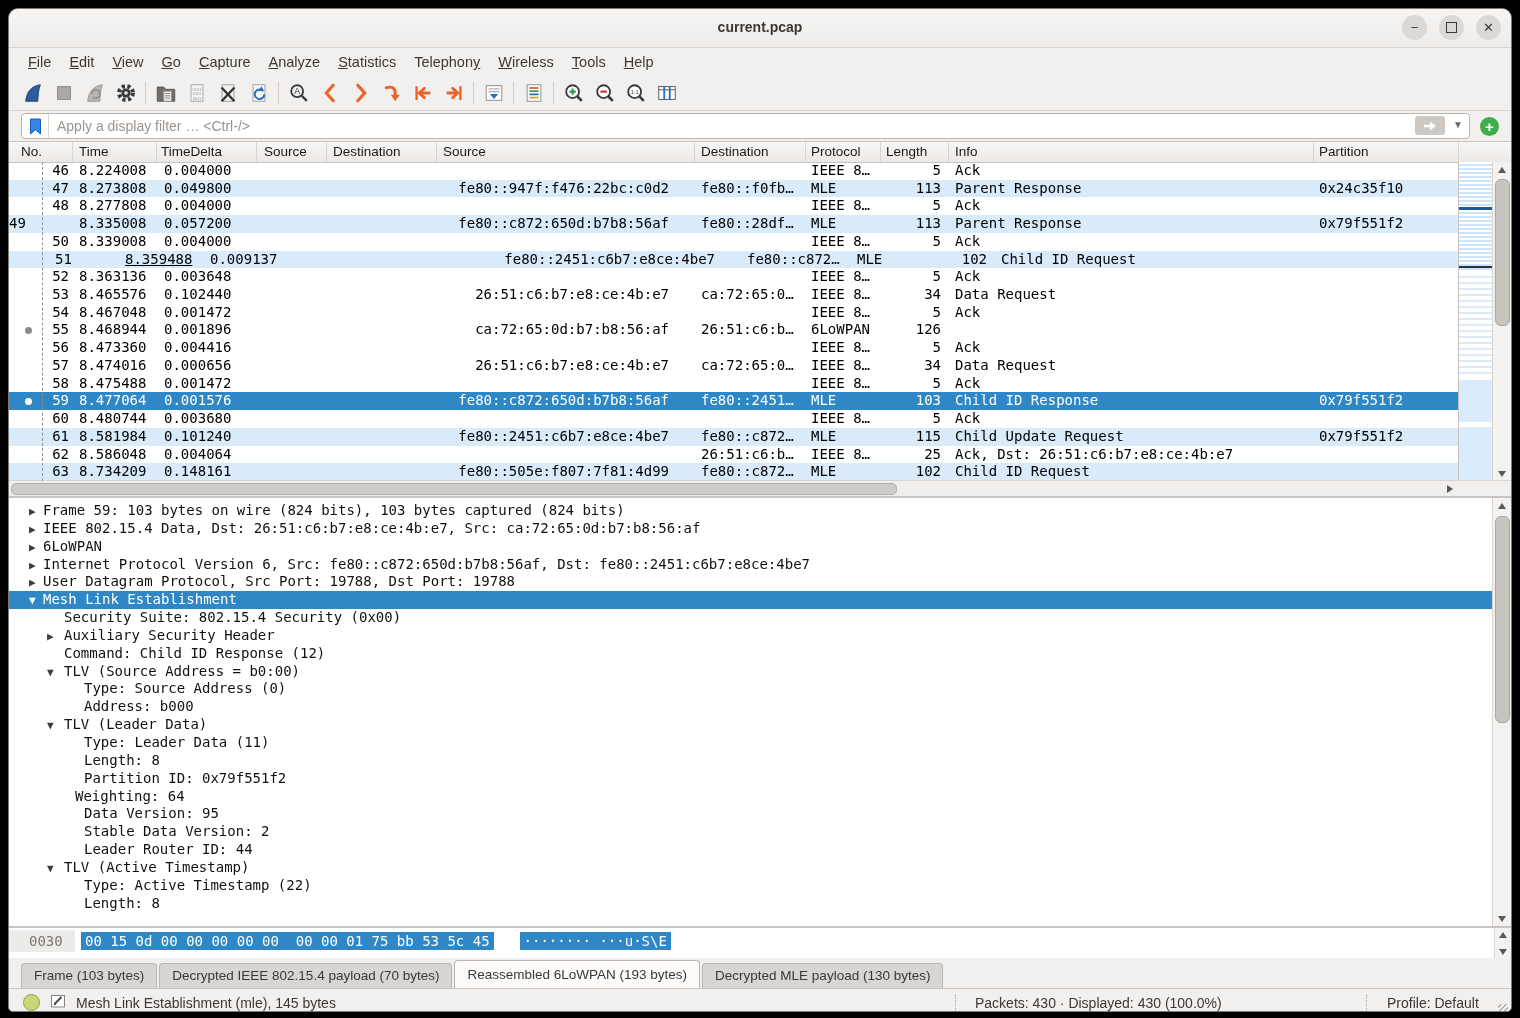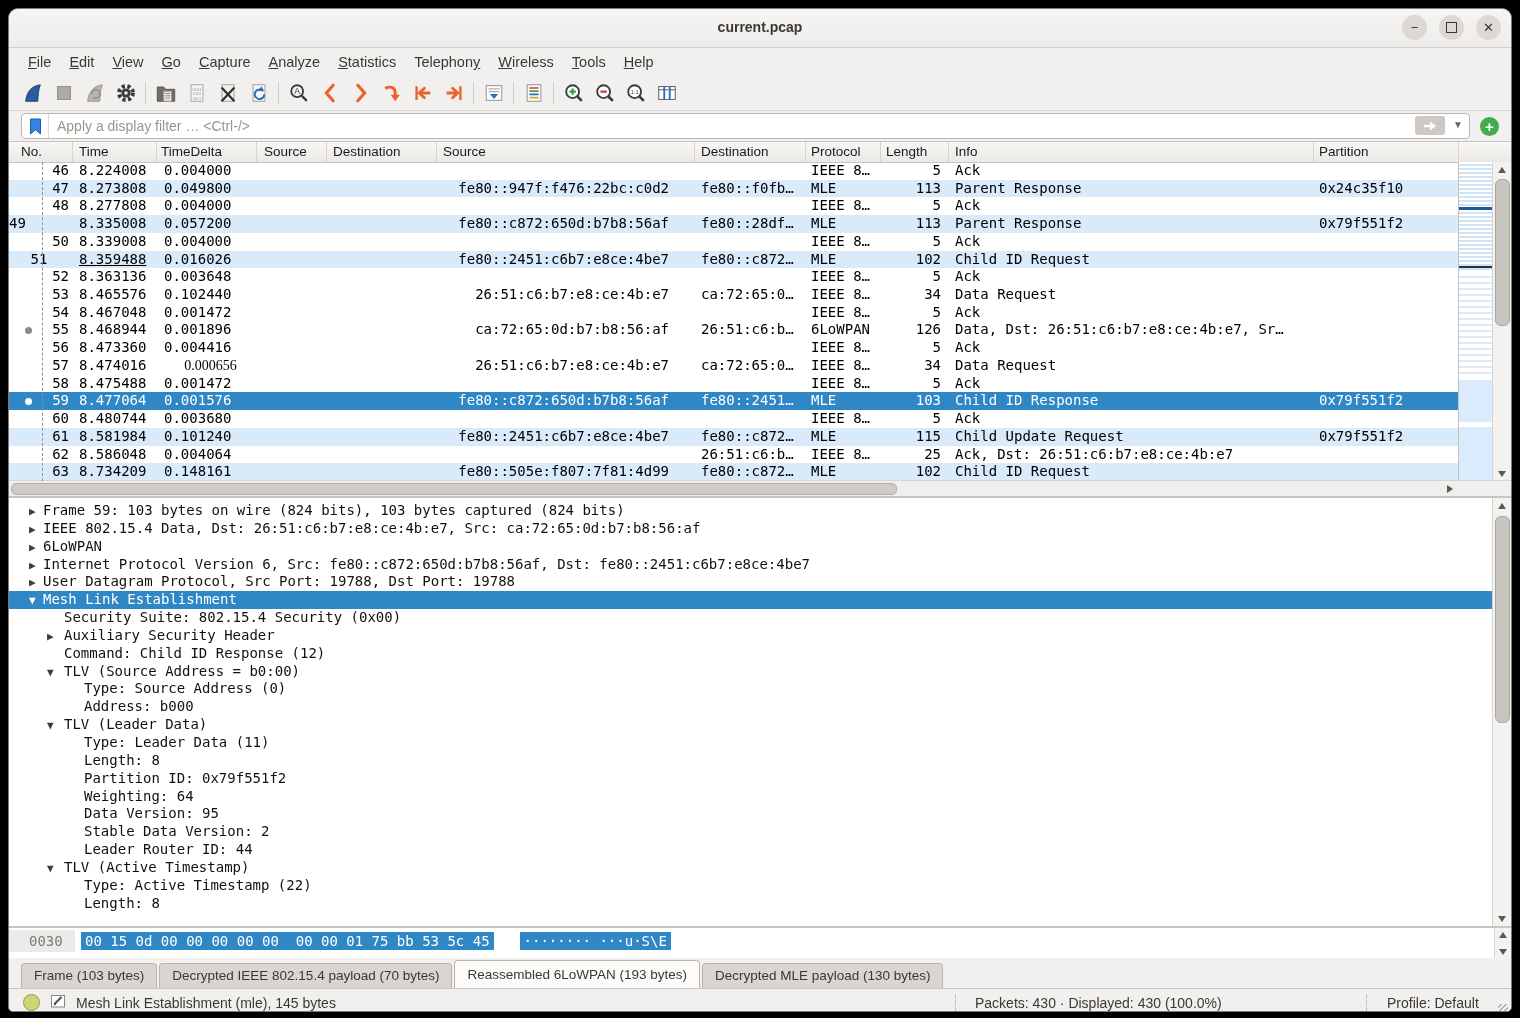--- a/index.html
+++ b/index.html
@@ -390,23 +390,23 @@
           <span class="pcell" style="width: 70px; text-align: left; padding-left: 7px;"></span>
           <span class="pcell" style="width: 110px; text-align: left; padding-left: 6px;"></span>
           <span class="pcell" style="width: 258px; text-align: right; padding-right: 26px;"></span>
           <span class="pcell" style="width: 111px; text-align: left; padding-left: 6px;"></span>
           <span class="pcell" style="width: 75px; text-align: left; padding-left: 5px;">IEEE 8…</span>
           <span class="pcell" style="width: 68px; text-align: right; padding-right: 8px;">5</span>
           <span class="pcell" style="width: 365px; text-align: left; padding-left: 6px;">Ack</span>
           <span class="pcell" style="width: 145px; text-align: left; padding-left: 5px;"></span>
         </div>
         <div class="prow b">
-          <span class="pcell" style="width: 64px; text-align: center; padding-right: 4px;">51</span>
+          <span class="pcell" style="width: 64px; text-align: left; padding-right: 4px; margin-left: 46px;">51</span>
           <span class="pcell" style="width: 84px; text-align: left; padding-left: 6px; text-decoration: underline;">8.359488</span>
-          <span class="pcell" style="width: 100px; text-align: left; padding-left: 7px;">0.016026</span>
+          <span class="pcell" style="width: 100px; text-align: left; padding-left: 7px;">0.009137</span>
           <span class="pcell" style="width: 70px; text-align: left; padding-left: 7px;"></span>
           <span class="pcell" style="width: 110px; text-align: left; padding-left: 6px;"></span>
           <span class="pcell" style="width: 258px; text-align: right; padding-right: 26px;">fe80::2451:c6b7:e8ce:4be7</span>
           <span class="pcell" style="width: 111px; text-align: left; padding-left: 6px;">fe80::c872…</span>
           <span class="pcell" style="width: 75px; text-align: left; padding-left: 5px;">MLE</span>
           <span class="pcell" style="width: 68px; text-align: right; padding-right: 8px;">102</span>
           <span class="pcell" style="width: 365px; text-align: left; padding-left: 6px;">Child ID Request</span>
           <span class="pcell" style="width: 145px; text-align: left; padding-left: 5px;"></span>
         </div>
         <div class="prow">
@@ -451,41 +451,40 @@
         <div class="prow">
           <span class="pcell" style="width: 64px; text-align: right; padding-right: 4px;">55</span>
           <span class="pcell" style="width: 84px; text-align: left; padding-left: 6px;">8.468944</span>
           <span class="pcell" style="width: 100px; text-align: left; padding-left: 7px;">0.001896</span>
           <span class="pcell" style="width: 70px; text-align: left; padding-left: 7px;"></span>
           <span class="pcell" style="width: 110px; text-align: left; padding-left: 6px;"></span>
           <span class="pcell" style="width: 258px; text-align: right; padding-right: 26px;">ca:72:65:0d:b7:b8:56:af</span>
           <span class="pcell" style="width: 111px; text-align: left; padding-left: 6px;">26:51:c6:b…</span>
           <span class="pcell" style="width: 75px; text-align: left; padding-left: 5px;">6LoWPAN</span>
           <span class="pcell" style="width: 68px; text-align: right; padding-right: 8px;">126</span>
-          <span class="pcell" style="width: 365px; text-align: left; padding-left: 6px;">Data, Dst: 26:51:c6:b7:e8:ce:4b:e7, Sr…</span>
           <span class="pcell" style="width: 145px; text-align: left; padding-left: 5px;"></span>
           <span class="rowdot" style="background: rgb(138, 138, 138);"></span>
         </div>
         <div class="prow">
           <span class="pcell" style="width: 64px; text-align: right; padding-right: 4px;">56</span>
           <span class="pcell" style="width: 84px; text-align: left; padding-left: 6px;">8.473360</span>
           <span class="pcell" style="width: 100px; text-align: left; padding-left: 7px;">0.004416</span>
           <span class="pcell" style="width: 70px; text-align: left; padding-left: 7px;"></span>
           <span class="pcell" style="width: 110px; text-align: left; padding-left: 6px;"></span>
           <span class="pcell" style="width: 258px; text-align: right; padding-right: 26px;"></span>
           <span class="pcell" style="width: 111px; text-align: left; padding-left: 6px;"></span>
           <span class="pcell" style="width: 75px; text-align: left; padding-left: 5px;">IEEE 8…</span>
           <span class="pcell" style="width: 68px; text-align: right; padding-right: 8px;">5</span>
           <span class="pcell" style="width: 365px; text-align: left; padding-left: 6px;">Ack</span>
           <span class="pcell" style="width: 145px; text-align: left; padding-left: 5px;"></span>
         </div>
         <div class="prow">
           <span class="pcell" style="width: 64px; text-align: right; padding-right: 4px;">57</span>
           <span class="pcell" style="width: 84px; text-align: left; padding-left: 6px;">8.474016</span>
-          <span class="pcell" style="width: 100px; text-align: center; padding-left: 7px; font-family: Liberation Serif, serif;">0.000656</span>
+          <span class="pcell" style="width: 100px; text-align: left; padding-left: 7px;">0.000656</span>
           <span class="pcell" style="width: 70px; text-align: left; padding-left: 7px;"></span>
           <span class="pcell" style="width: 110px; text-align: left; padding-left: 6px;"></span>
           <span class="pcell" style="width: 258px; text-align: right; padding-right: 26px;">26:51:c6:b7:e8:ce:4b:e7</span>
           <span class="pcell" style="width: 111px; text-align: left; padding-left: 6px;">ca:72:65:0…</span>
           <span class="pcell" style="width: 75px; text-align: left; padding-left: 5px;">IEEE 8…</span>
           <span class="pcell" style="width: 68px; text-align: right; padding-right: 8px;">34</span>
           <span class="pcell" style="width: 365px; text-align: left; padding-left: 6px;">Data Request</span>
           <span class="pcell" style="width: 145px; text-align: left; padding-left: 5px;"></span>
         </div>
         <div class="prow">
@@ -648,21 +647,21 @@
         <div class="dline">
           <span class="dtext" style="left: 75px;">Type: Leader Data (11)</span>
         </div>
         <div class="dline">
           <span class="dtext" style="left: 75px;">Length: 8</span>
         </div>
         <div class="dline">
           <span class="dtext" style="left: 75px;">Partition ID: 0x79f551f2</span>
         </div>
         <div class="dline">
-          <span class="dtext" style="left: 75px;">Weighting: 64</span>
+          <span class="dtext" style="left: 66px;">Weighting: 64</span>
         </div>
         <div class="dline">
           <span class="dtext" style="left: 75px;">Data Version: 95</span>
         </div>
         <div class="dline">
           <span class="dtext" style="left: 75px;">Stable Data Version: 2</span>
         </div>
         <div class="dline">
           <span class="dtext" style="left: 75px;">Leader Router ID: 44</span>
         </div>

